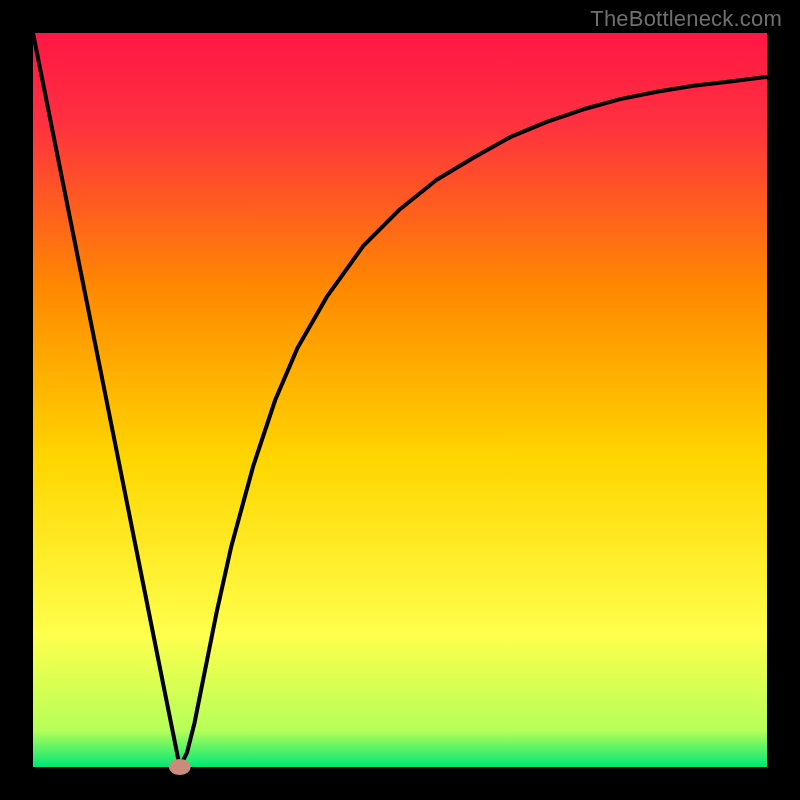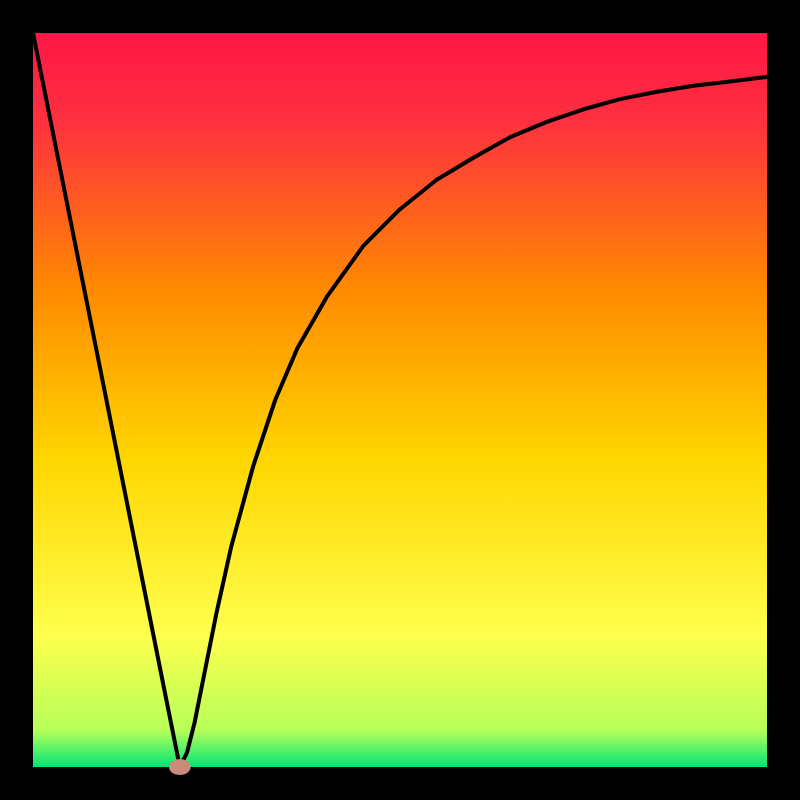--- a/index.html
+++ b/index.html
@@ -29,20 +29,21 @@
   }
   svg {
     display: block;
   }
 </style>
 </head>
 <body>
 
 <div class="frame">
 
+  <div class="watermark">TheBottleneck.com</div>
 
   <svg width="800" height="800" viewBox="0 0 800 800">
 
     <defs>
       <linearGradient id="bg-grad" x1="0" y1="0" x2="0" y2="1">
         <stop id="gs0" offset="0%" stop-color="#ff1744"></stop>
         <stop id="gs1" offset="12%" stop-color="#ff3040"></stop>
         <stop id="gs2" offset="35%" stop-color="#ff8a00"></stop>
         <stop id="gs3" offset="58%" stop-color="#ffd600"></stop>
         <stop id="gs4" offset="82%" stop-color="#ffff4d"></stop>

